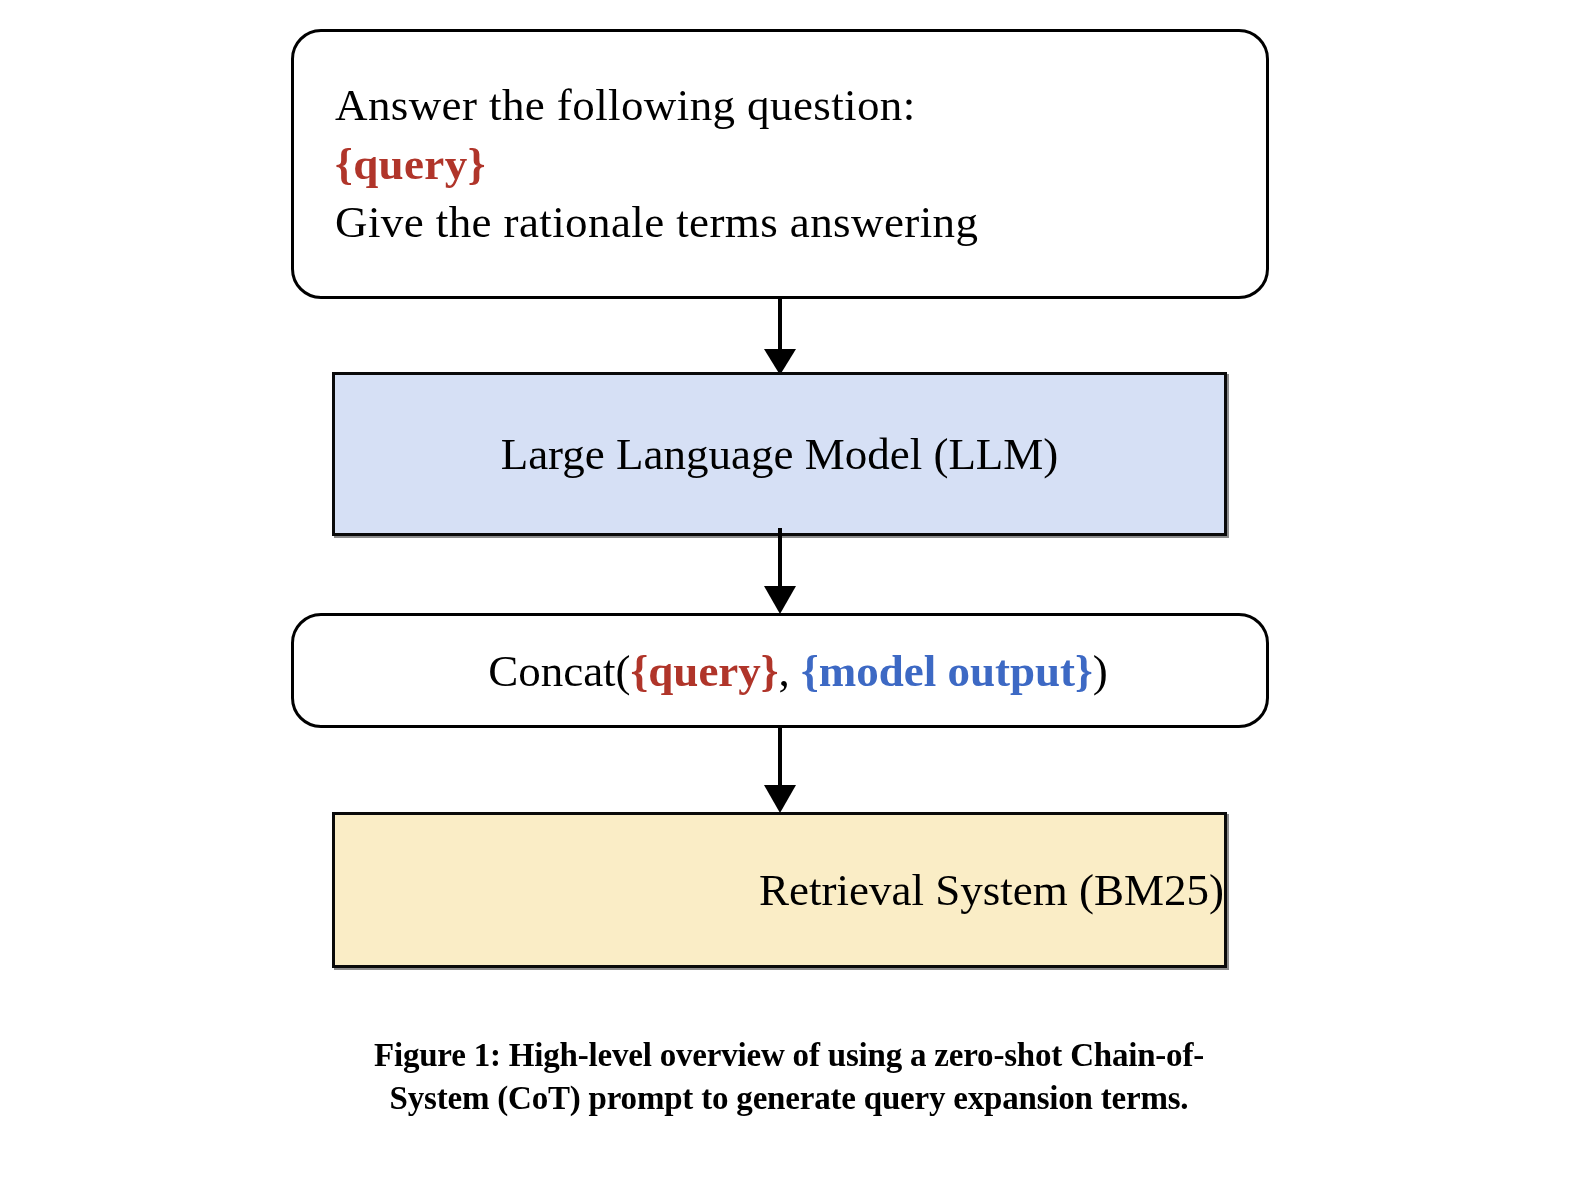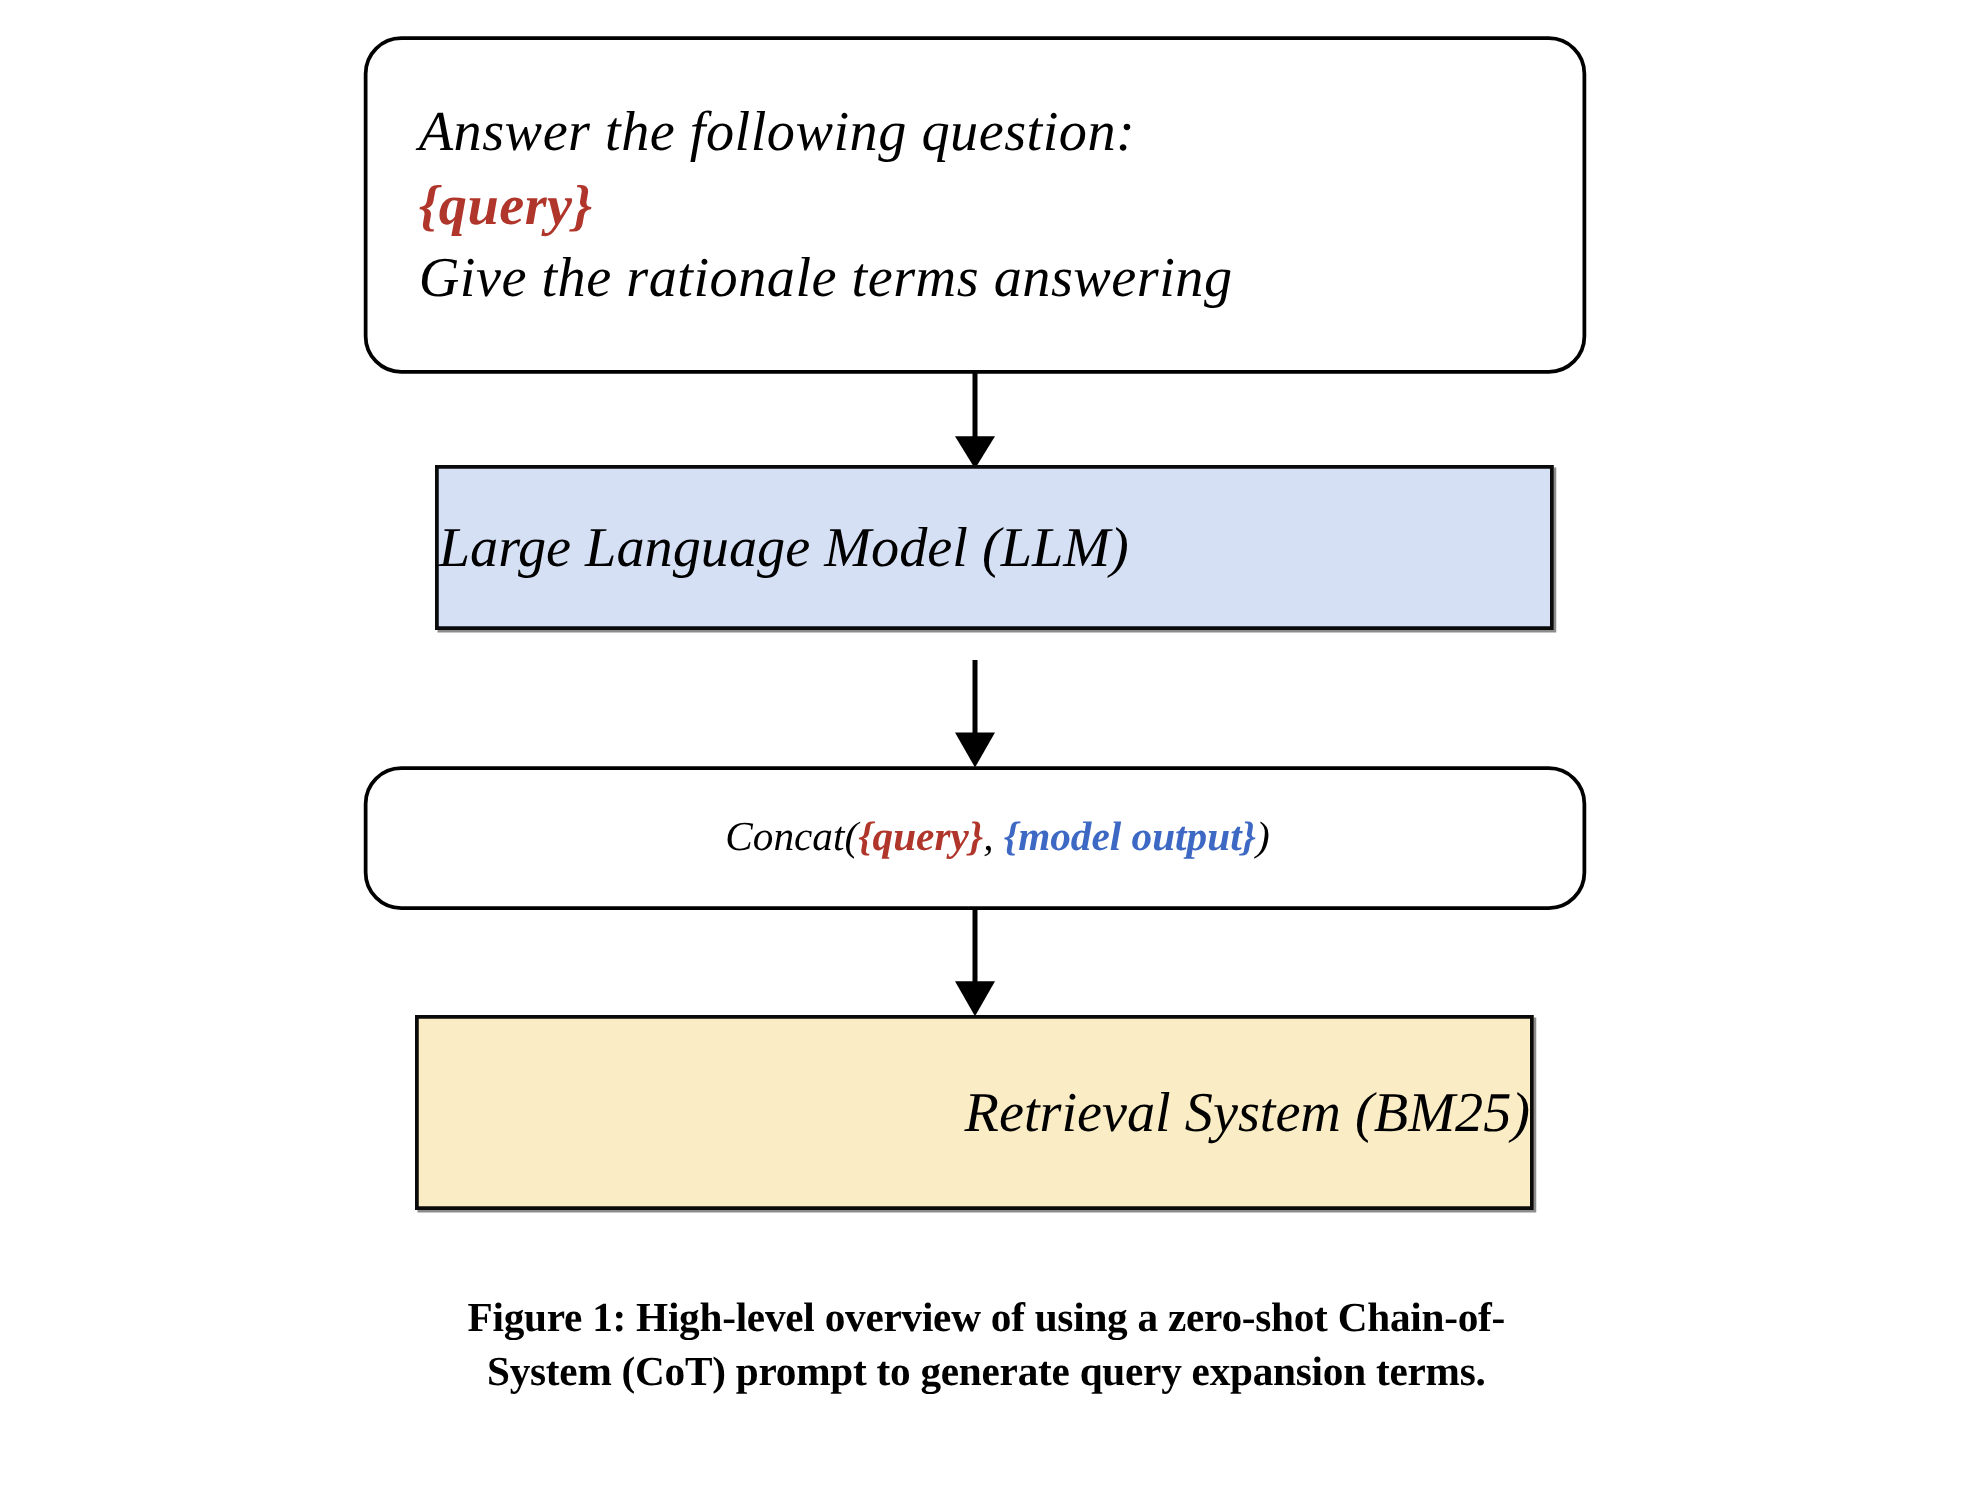--- a/index.html
+++ b/index.html
@@ -23,21 +23,20 @@
     width: 1578px;
     height: 1200px;
   }
 
   
   .node {
     position: absolute;
     box-sizing: border-box;
     display: flex;
     align-items: center;
-    font-style: italic;
   }
 
   .node.rounded {
     border: 3px solid #000000;
     border-radius: 30px;
     background: #ffffff;
   }
 
   .node.sharp {
     border: 3px solid #0a0a0a;
@@ -57,41 +56,42 @@
     line-height: 1.30;
   }
   .prompt-line {
     font-size: 45px;
     white-space: nowrap;
     letter-spacing: 0.4px;
   }
 
   
   #llm-box {
-    left: 348px;
+    left: 332px;
     top: 372px;
     width: 895px;
-    height: 132px;
+    height: 164px;
+    justify-content: center;
     box-shadow: 2px 2px 0 rgba(0,0,0,0.45);
   }
   #llm-label {
     font-size: 45px;
     white-space: nowrap;
   }
 
   
   #concat-box {
     left: 291px;
     top: 613px;
     width: 978px;
     height: 115px;
     justify-content: center;
   }
   #concat-label {
-    font-size: 33px;
+    font-size: 45px;
     white-space: nowrap;
     margin-left: 36px;
   }
 
   
   #retrieval-box {
     left: 332px;
     top: 812px;
     width: 895px;
     height: 156px;

